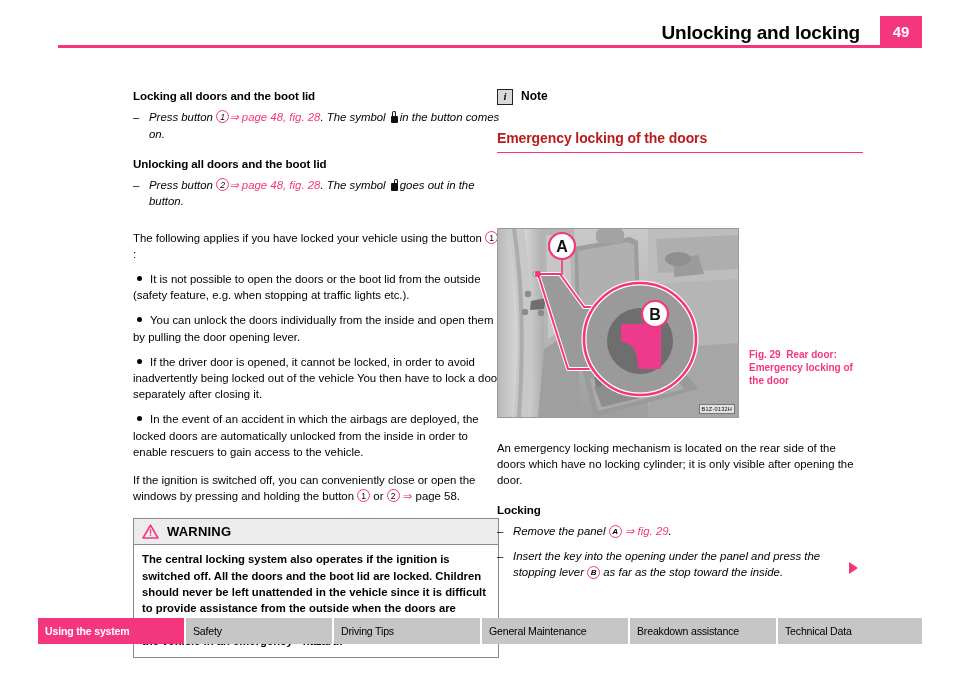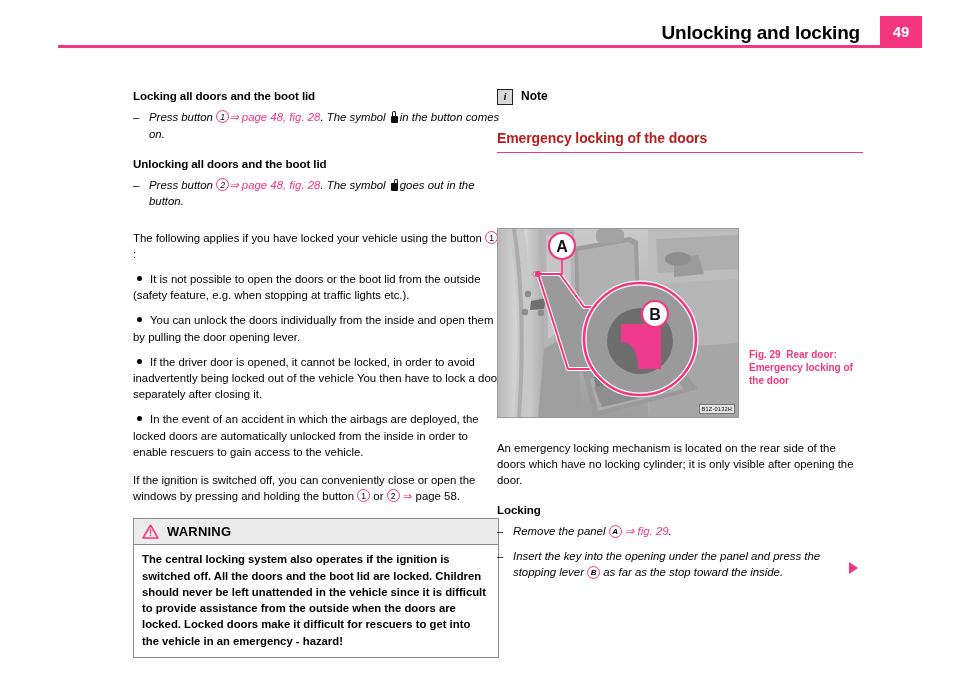--- a/index.html
+++ b/index.html
@@ -339,16 +339,24 @@
     </div>
 
     <div class="dash-item">
       <span class="dash">–</span>
       <span class="dash-text"><span>Insert the key into the opening under the panel and press the stopping lever</span>&nbsp;<span class="circ circ-letter">B</span>&nbsp;<span>as far as the stop toward the inside.</span></span>
     </div>
   </div>
 
   <div class="cont-arrow"></div>
 
+  <div class="footer">
+    <div class="tab active" style="width:148px">Using the system</div>
+    <div class="tab" style="width:148px">Safety</div>
+    <div class="tab" style="width:148px">Driving Tips</div>
+    <div class="tab" style="width:148px">General Maintenance</div>
+    <div class="tab" style="width:148px">Breakdown assistance</div>
+    <div class="tab" style="width:144px">Technical Data</div>
+  </div>
 
   <div class="watermark">carmanualsonline.info</div>
 
 </div>
 
 </body></html>

